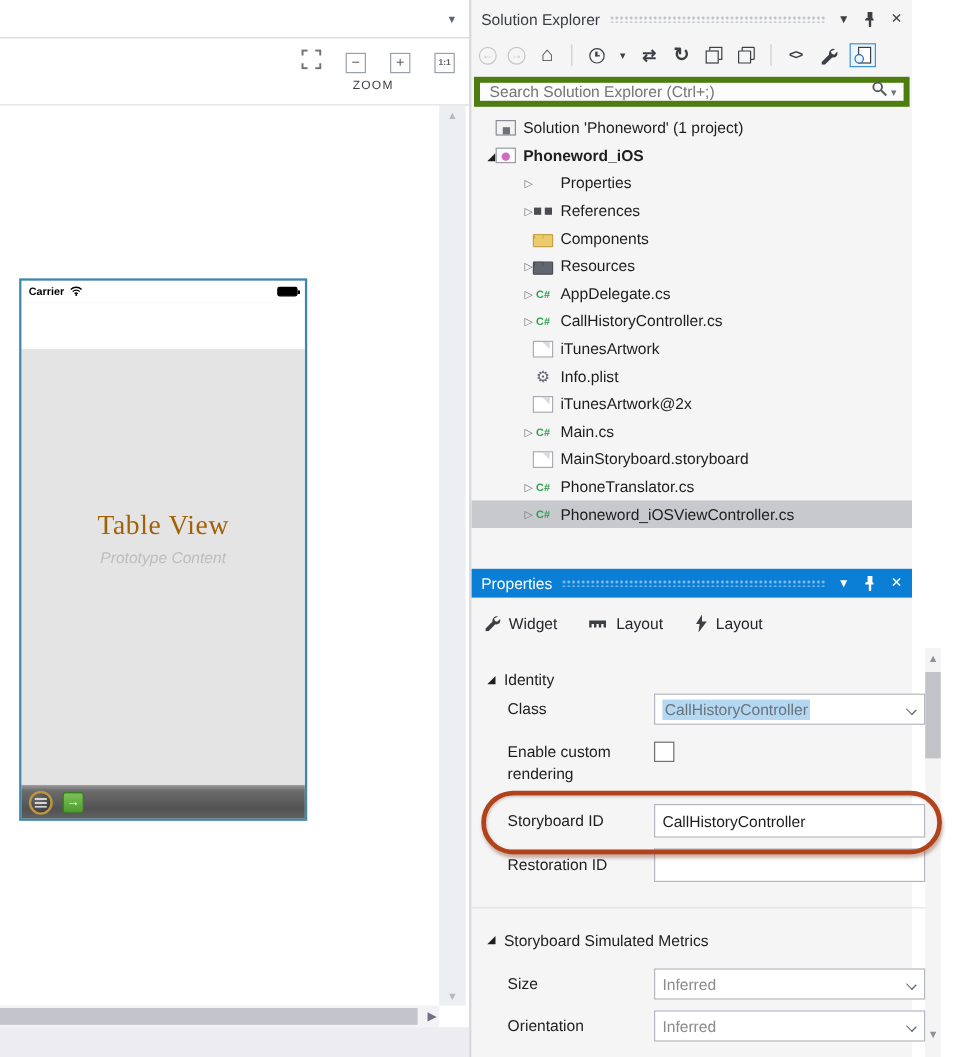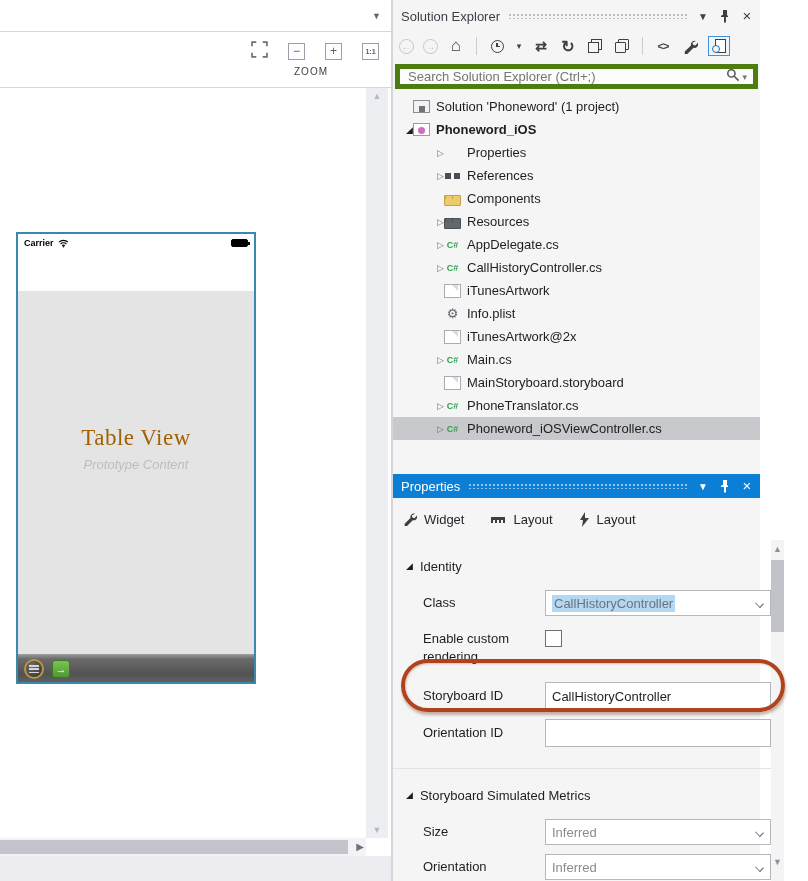--- a/index.html
+++ b/index.html
@@ -360,42 +360,42 @@
     </span>
   </div>
 
   <div class="props-content">
     <div class="pc-main">
       <div class="section-hd">
         <span class="tri">◢</span>
         <span>Identity</span>
       </div>
 
-      <div class="prop-row" style="margin-top:12px">
+      <div class="prop-row" style="margin-top:0">
         <span class="prop-label">Class</span>
         <span class="field">
           <span class="sel-hl">CallHistoryController</span>
           <span class="chev"></span>
         </span>
       </div>
 
       <div class="prop-row top" style="margin-top:14px">
         <span class="prop-label">Enable custom rendering</span>
         <span class="checkbox"></span>
       </div>
 
       <div class="prop-row" style="margin-top:16px">
         <span class="prop-label">Storyboard ID</span>
         <span class="field tall">
           <span>CallHistoryController</span>
         </span>
       </div>
 
       <div class="prop-row" style="margin-top:9px">
-        <span class="prop-label">Orientation ID</span>
+        <span class="prop-label">Restoration ID</span>
         <span class="field tall">
           <span></span>
         </span>
       </div>
 
       <div class="sect-gap"></div>
 
       <div class="section-hd">
         <span class="tri">◢</span>
         <span>Storyboard Simulated Metrics</span>

